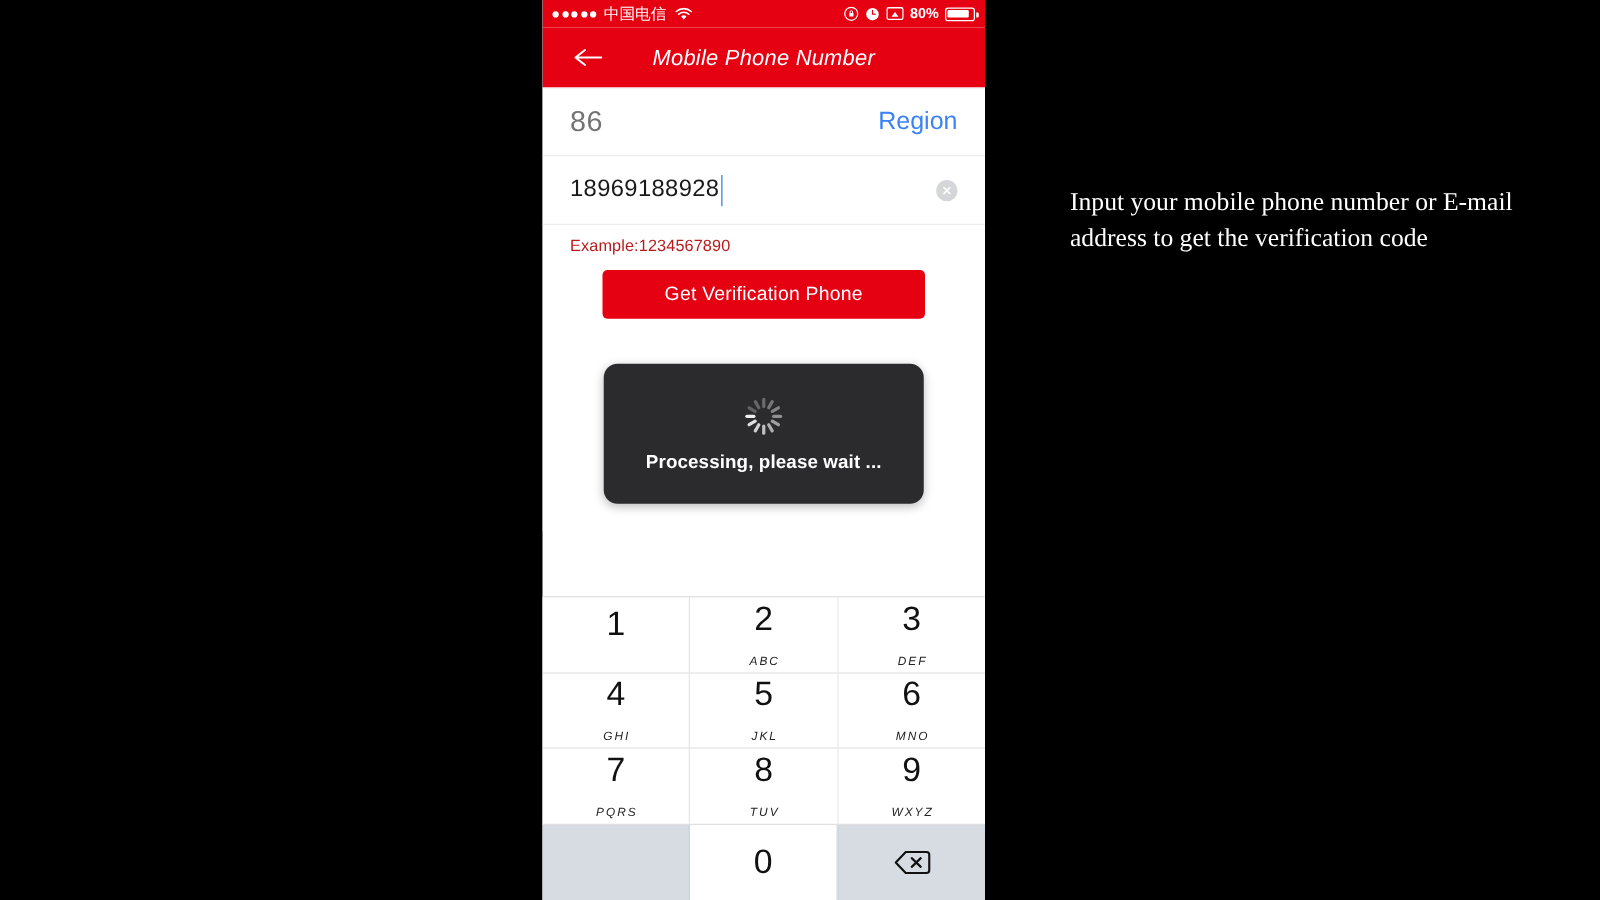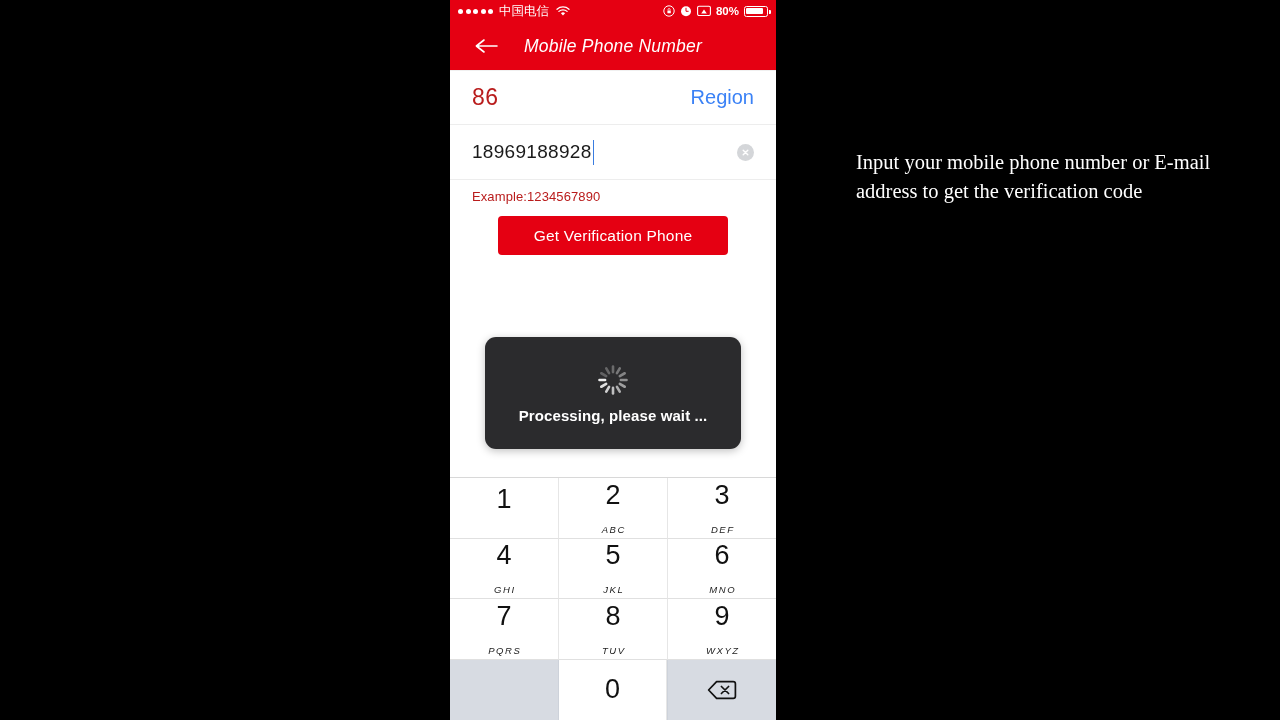--- a/index.html
+++ b/index.html
@@ -11,23 +11,23 @@
     overflow: hidden;
   }
   body {
     font-family: "Liberation Sans", sans-serif;
     position: relative;
   }
 
   
   .phone {
     position: absolute;
-    left: 450px;
+    left: 434px;
     top: 0;
-    width: 326px;
+    width: 354px;
     height: 720px;
     background: #ffffff;
     overflow: hidden;
   }
 
   
   .statusbar {
     height: 22px;
     background: #E50012;
     color: #ffffff;
@@ -137,21 +137,21 @@
     display: flex;
     align-items: center;
     padding: 0 22px;
     border-bottom: 1px solid #ededed;
     position: relative;
     box-sizing: border-box;
   }
   .field-row.first { border-top: 1px solid #f0f0f0; }
   .cc-value {
     font-size: 23px;
-    color: #b91c1c;
+    color: #737373;
     font-weight: 300;
     letter-spacing: 0.5px;
   }
   .region-link {
     margin-left: auto;
     font-size: 20px;
     color: #3b82f6;
     cursor: pointer;
   }
   .phone-value {
@@ -201,21 +201,20 @@
     cursor: pointer;
     display: flex;
     align-items: center;
     justify-content: center;
   }
 
   
   .toast-area {
     position: relative;
     height: 170px;
-    margin-top: 46px;
   }
   .toast {
     position: absolute;
     left: 50%;
     transform: translateX(-50%);
     top: 36px;
     width: 256px;
     height: 112px;
     background: #2b2b2d;
     border-radius: 11px;

